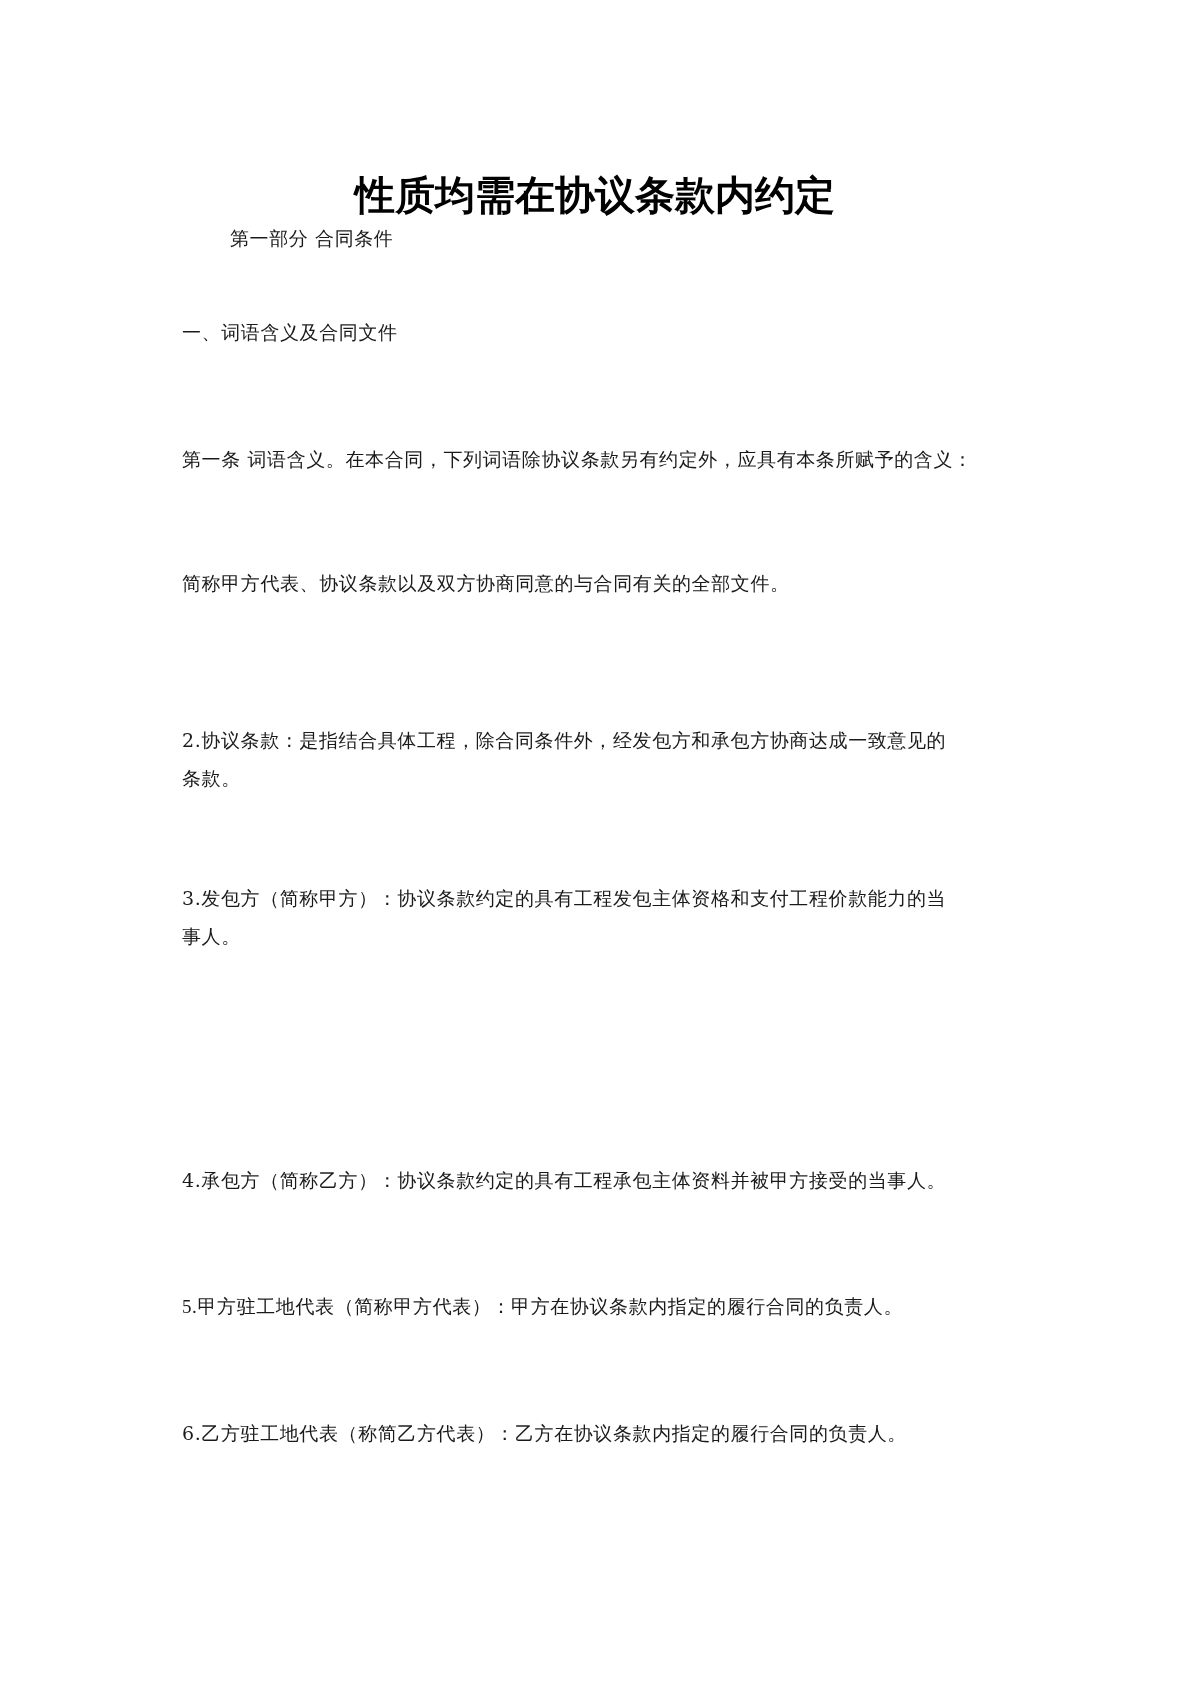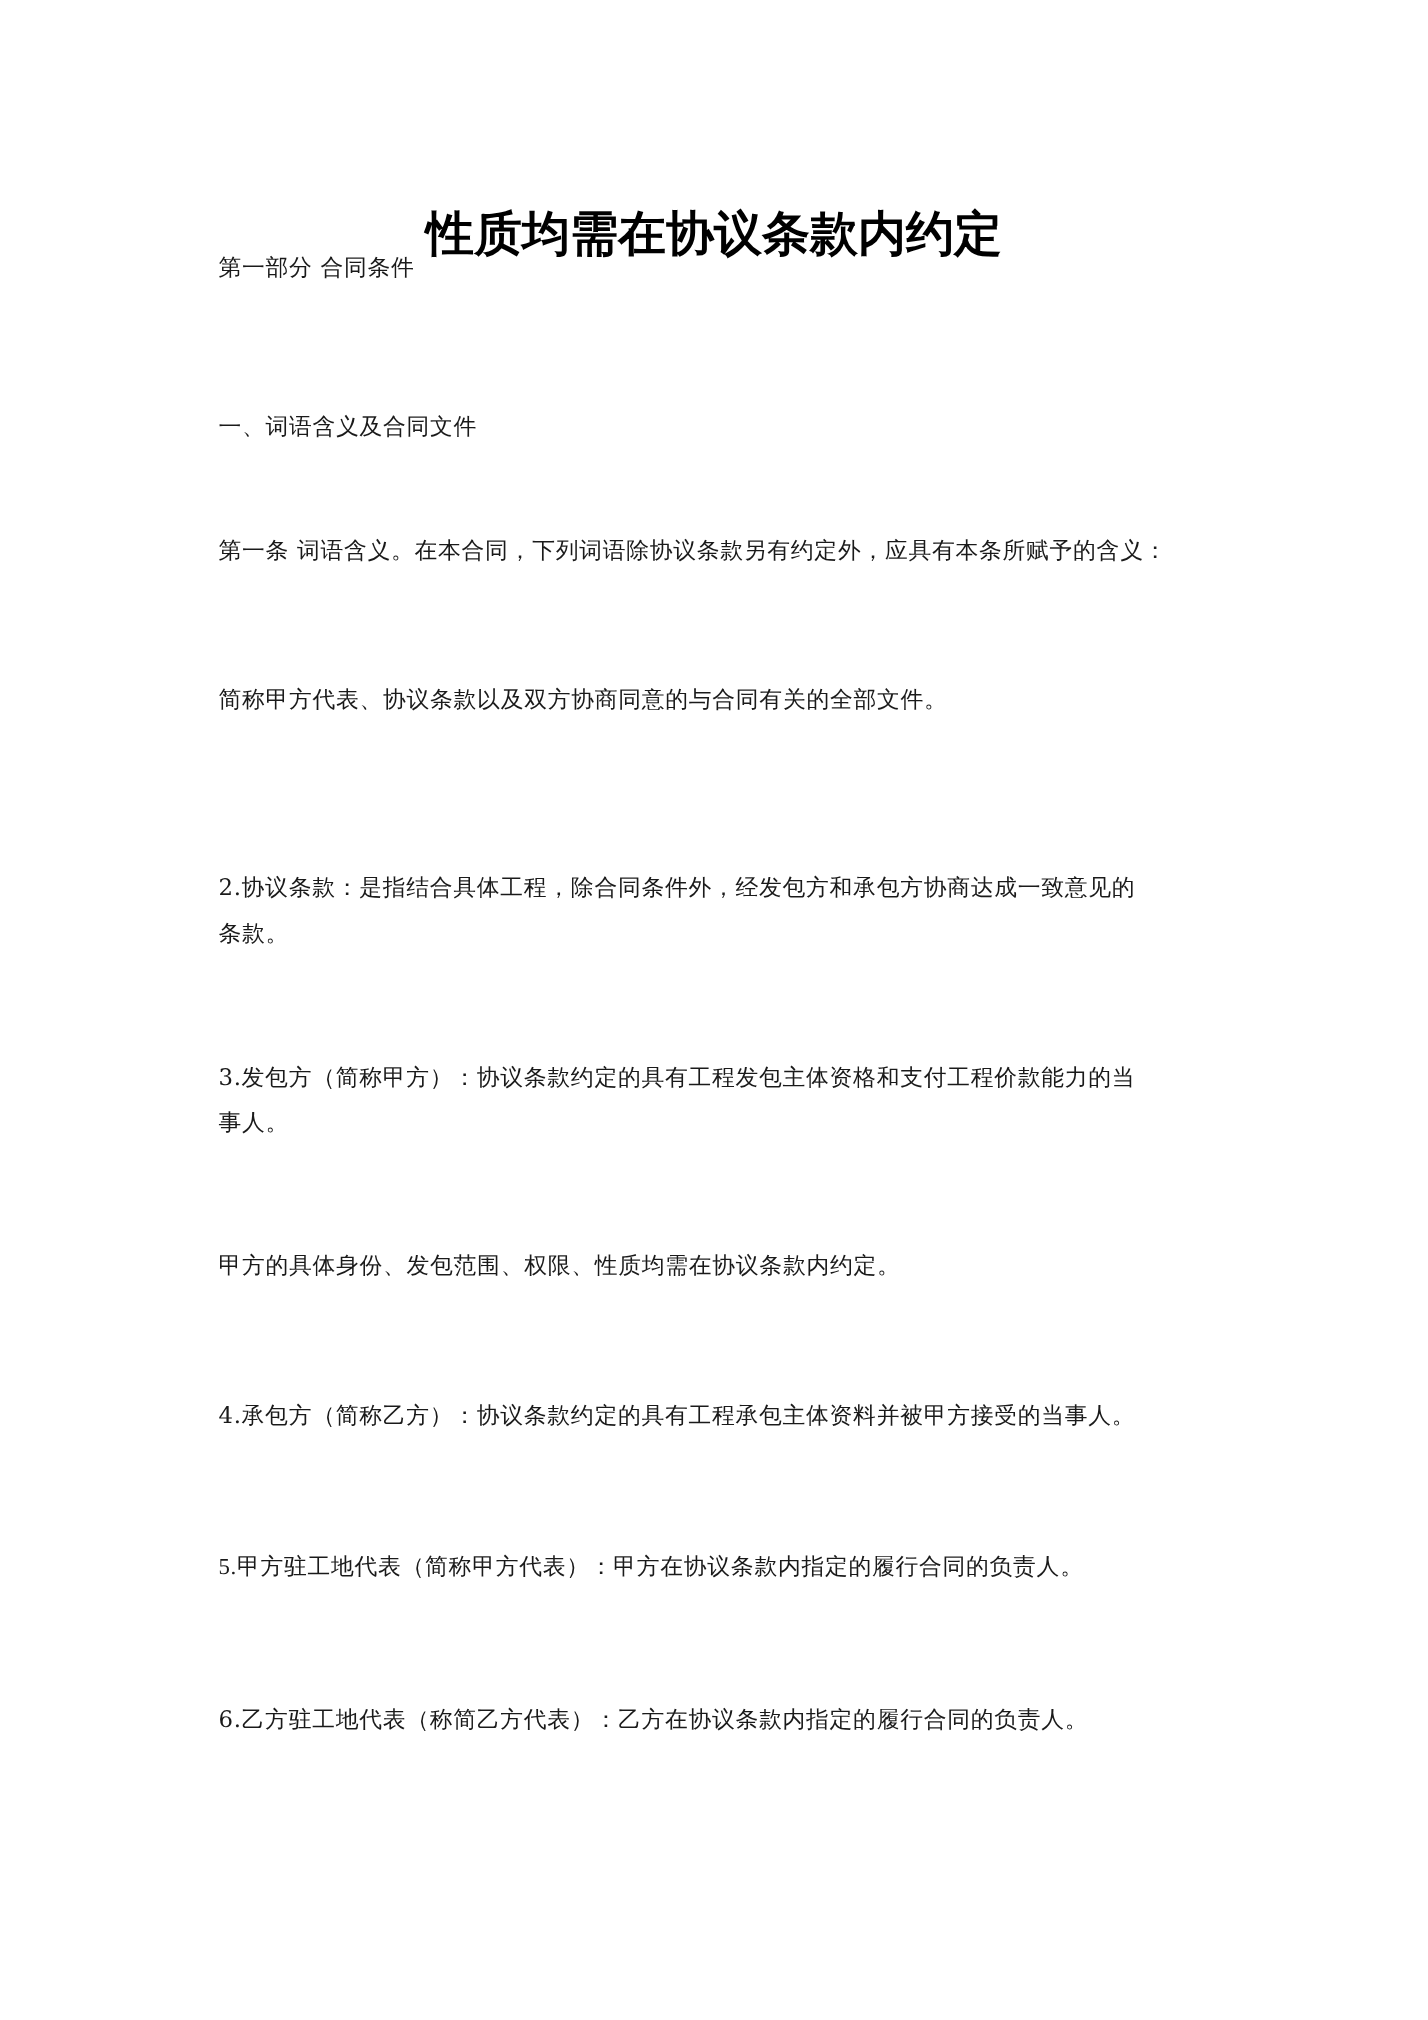--- a/index.html
+++ b/index.html
@@ -46,41 +46,40 @@
       word-break: break-all;
     }
   </style>
 </head>
 <body>
 
 <div class="page">
 
   <div class="title">性质均需在协议条款内约定</div>
 
-  <div class="para" style="top:204px;">第一部分  合同条件</div>
+  <div class="para" style="top:219px;margin-left:48px;">第一部分  合同条件</div>
 
-  <div class="para" style="top:313px;margin-top:24px;">一、词语含义及合同文件</div>
+  <div class="para" style="top:313px;">一、词语含义及合同文件</div>
 
   <div class="para" style="top:440px;">第一条  词语含义。在本合同，下列词语除协议条款另有约定外，应具有本条所赋予的含义：</div>
 
   <div class="para" style="top:564px;">
     <div>简称甲方代表、协议条款以及双方协商同意的与合同有关的全部文件。</div>
   </div>
 
   <div class="para" style="top:721px;">
     <div>2.协议条款：是指结合具体工程，除合同条件外，经发包方和承包方协商达成一致意见的</div>
     <div>条款。</div>
   </div>
 
   <div class="para" style="top:879px;">
     <div>3.发包方（简称甲方）：协议条款约定的具有工程发包主体资格和支付工程价款能力的当</div>
     <div>事人。</div>
   </div>
 
-  <div class="para" style="top:1036px;">甲方的具体身份、发包范围、权限、性质均需在协议条款内约定。</div>
 
   <div class="para" style="top:1161px;">4.承包方（简称乙方）：协议条款约定的具有工程承包主体资料并被甲方接受的当事人。</div>
 
   <div class="para" style="top:1288px;font-family:Liberation Serif, serif;">5.甲方驻工地代表（简称甲方代表）：甲方在协议条款内指定的履行合同的负责人。</div>
 
   <div class="para" style="top:1414px;">6.乙方驻工地代表（称简乙方代表）：乙方在协议条款内指定的履行合同的负责人。</div>
 
 </div>
 
 </body></html>

